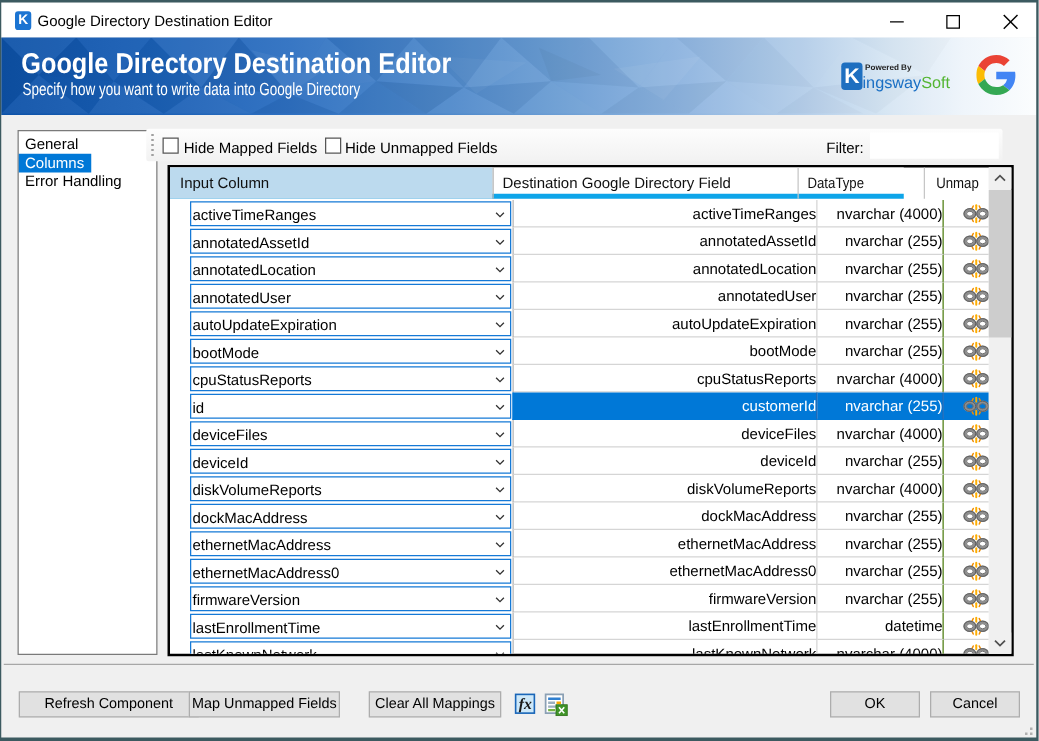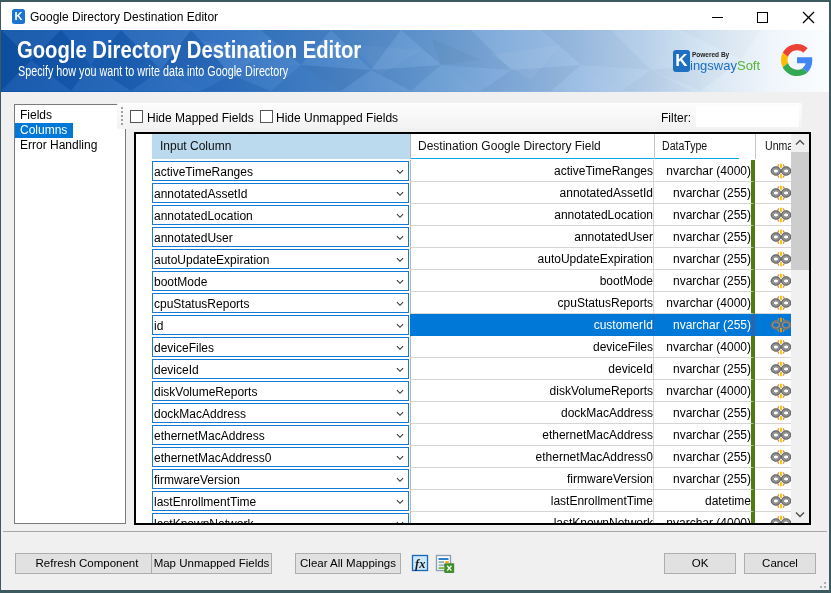--- a/index.html
+++ b/index.html
@@ -33,30 +33,30 @@
 .cb { position:absolute; width:13px; height:13px; background:#fff; border:1px solid #555; top:7px; }
 .cb1 { left:13px; }
 .cb2 { left:143px; }
 .cblabel { position:absolute; top:8px; font-size:12px; color:#000; }
 .cbl1 { left:30px; }
 .cbl2 { left:159px; }
 .filterlabel { position:absolute; left:544px; top:8px; font-size:12px; color:#000; }
 .filterbox { position:absolute; left:579px; top:3px; width:103px; height:21px; background:#fff; }
 
 .grid { position:absolute; left:134px; top:132px; width:677px; height:393px; border:2px solid #000; background:#fff; }
-.ghead { position:absolute; left:16px; top:0; width:587px; height:25px; background:#fff; border-bottom:1px solid #0ea5e9; }
+.ghead { position:absolute; left:0; top:0; width:587px; height:25px; background:#fff; border-bottom:4px solid #0ea5e9; }
 .ghead .blue { position:absolute; left:0; top:0; width:258px; height:25px; background:#bcdaee; }
 .ghead .ht { position:absolute; top:0; height:25px; line-height:25px; font-size:12px; color:#101010; }
 .gridrows { position:absolute; left:0; top:26px; width:655px; height:363px; overflow:hidden; }
 .grow { position:absolute; left:16px; width:655px; height:22px;text-align:right; }
 .grow .combo { position:absolute; left:0px; top:1px; width:257px; height:20px; border:1.5px solid #1579d6; background:#fff; }
 .combo .ctext { position:absolute; left:1px; top:3px; font-size:12px; color:#000; white-space:nowrap; }
 .combo .chev { position:absolute; right:5px; top:6px; width:8px; height:8px; }
 .grow .dest { position:absolute; left:258px; top:0; width:244px; height:22px; line-height:22px; padding-left:4px; font-size:12px; color:#000; border-bottom:1px solid #d5d5d5; border-right:1px solid #d5d5d5; border-left:1px solid #b5b5b5; }
-.grow .dtype { position:absolute; left:502px; top:0; width:101px; height:22px; line-height:22px; padding-left:4px; font-size:12px; color:#000; border-bottom:1px solid #d5d5d5; border-right:4px solid #4d7c0f; }
+.grow .dtype { position:absolute; left:502px; top:0; width:101px; height:22px; line-height:22px; padding-left:4px; font-size:12px; color:#000; border-bottom:1px solid #d5d5d5; border-right:1px solid #4d7c0f; }
 .grow .unmap { position:absolute; left:603px; top:0; width:52px; height:22px; border-bottom:1px solid #d5d5d5; }
 .grow.sel .dest, .grow.sel .dtype { background:#0078d7; color:#fff; border-color:#0078d7; border-right-color:#2a66ae; }
 .grow.sel .unmap { background:#0078d7; border-color:#0078d7; }
 
 .vscroll { position:absolute; left:655px; top:0; width:18px; height:389px; background:#f0f0f0; }
 .vs-up { position:absolute; left:0; top:0; width:18px; height:17px; background:#f0f0f0; }
 .vs-down { position:absolute; left:0; bottom:0; width:18px; height:17px; background:#f0f0f0; }
 .vs-thumb { position:absolute; left:0; top:18px; width:18px; height:118px; background:#cdcdcd; }
 
 .sepline { position:absolute; left:3px; top:531px; width:824px; height:1px; background:#a7a7a7; }
@@ -139,21 +139,21 @@
   </div>
   <svg style="position:absolute;left:780px;top:14px;width:32px;height:32px" viewBox="0 0 48 48">
     <path fill="#EA4335" d="M24 9.5c3.54 0 6.71 1.22 9.21 3.6l6.85-6.85C35.9 2.38 30.47 0 24 0 14.62 0 6.51 5.38 2.56 13.22l7.98 6.19C12.43 13.72 17.74 9.5 24 9.5z"></path>
     <path fill="#4285F4" d="M46.98 24.55c0-1.57-.15-3.09-.38-4.55H24v9.02h12.94c-.58 2.96-2.26 5.48-4.78 7.18l7.73 6c4.51-4.18 7.09-10.36 7.09-17.65z"></path>
     <path fill="#FBBC05" d="M10.53 28.59c-.48-1.45-.76-2.99-.76-4.59s.27-3.14.76-4.59l-7.98-6.19C.92 16.46 0 20.12 0 24c0 3.88.92 7.54 2.56 10.78l7.97-6.19z"></path>
     <path fill="#34A853" d="M24 48c6.48 0 11.93-2.13 15.89-5.81l-7.73-6c-2.15 1.45-4.92 2.3-8.16 2.3-6.26 0-11.57-4.22-13.47-9.91l-7.98 6.19C6.51 42.62 14.62 48 24 48z"></path>
   </svg>
 </div>
 
 <div class="leftlist">
-  <div class="item" style="padding-top:3px;height:18px">Fields</div>
+  <div class="item" style="padding-top:3px;height:18px">General</div>
   <div><span class="sel">Columns</span></div>
   <div class="item">Error Handling</div>
 </div>
 
 <div class="toolbar">
   <div class="grip"></div>
   <div class="cb cb1"></div>
     <div class="cblabel cbl1">Hide Mapped Fields</div>
   <div class="cb cb2"></div>
     <div class="cblabel cbl2">Hide Unmapped Fields</div>

